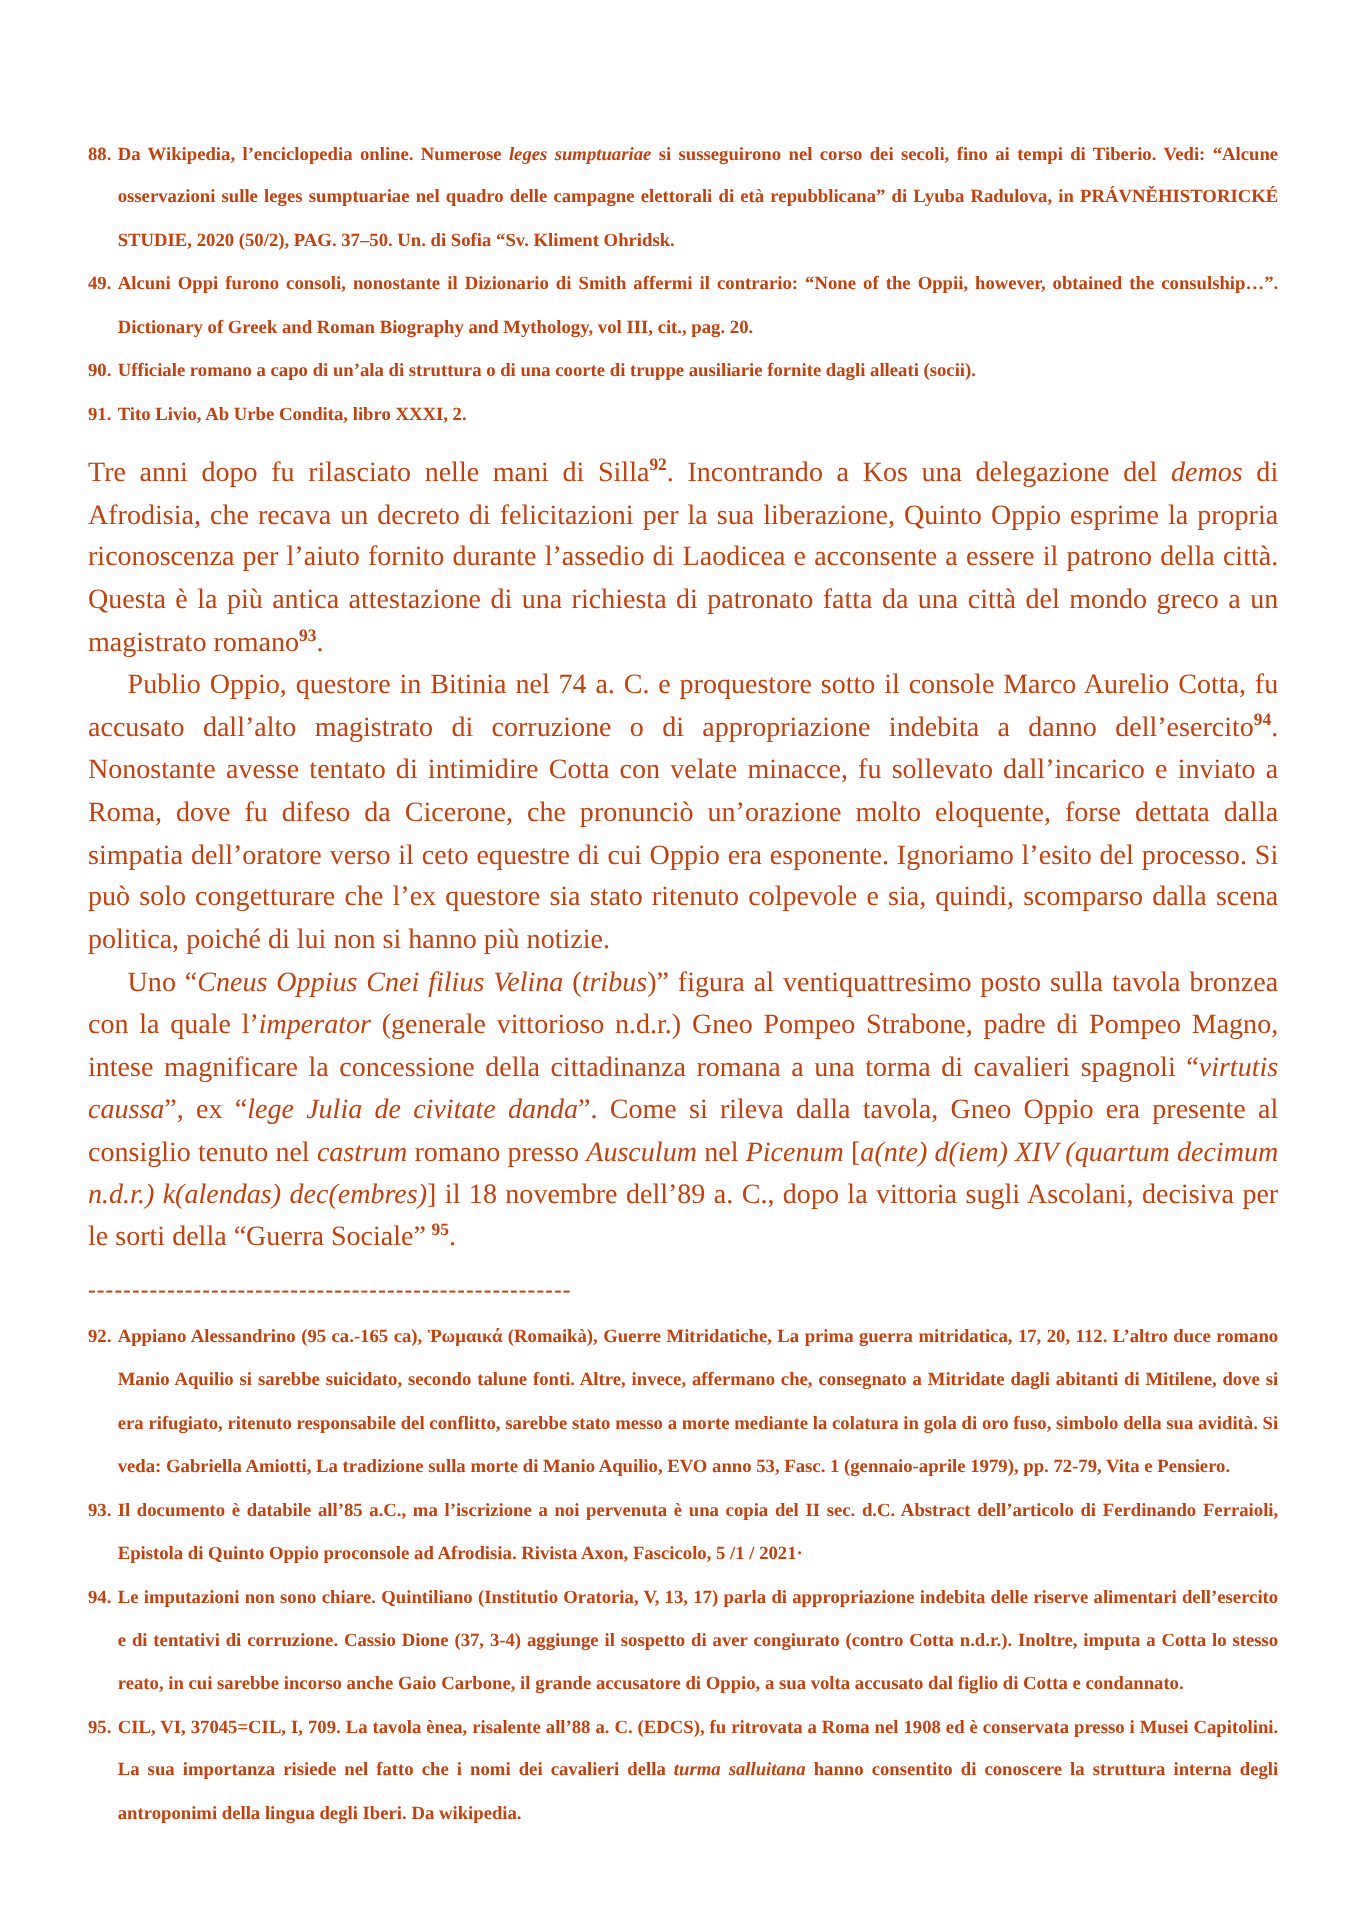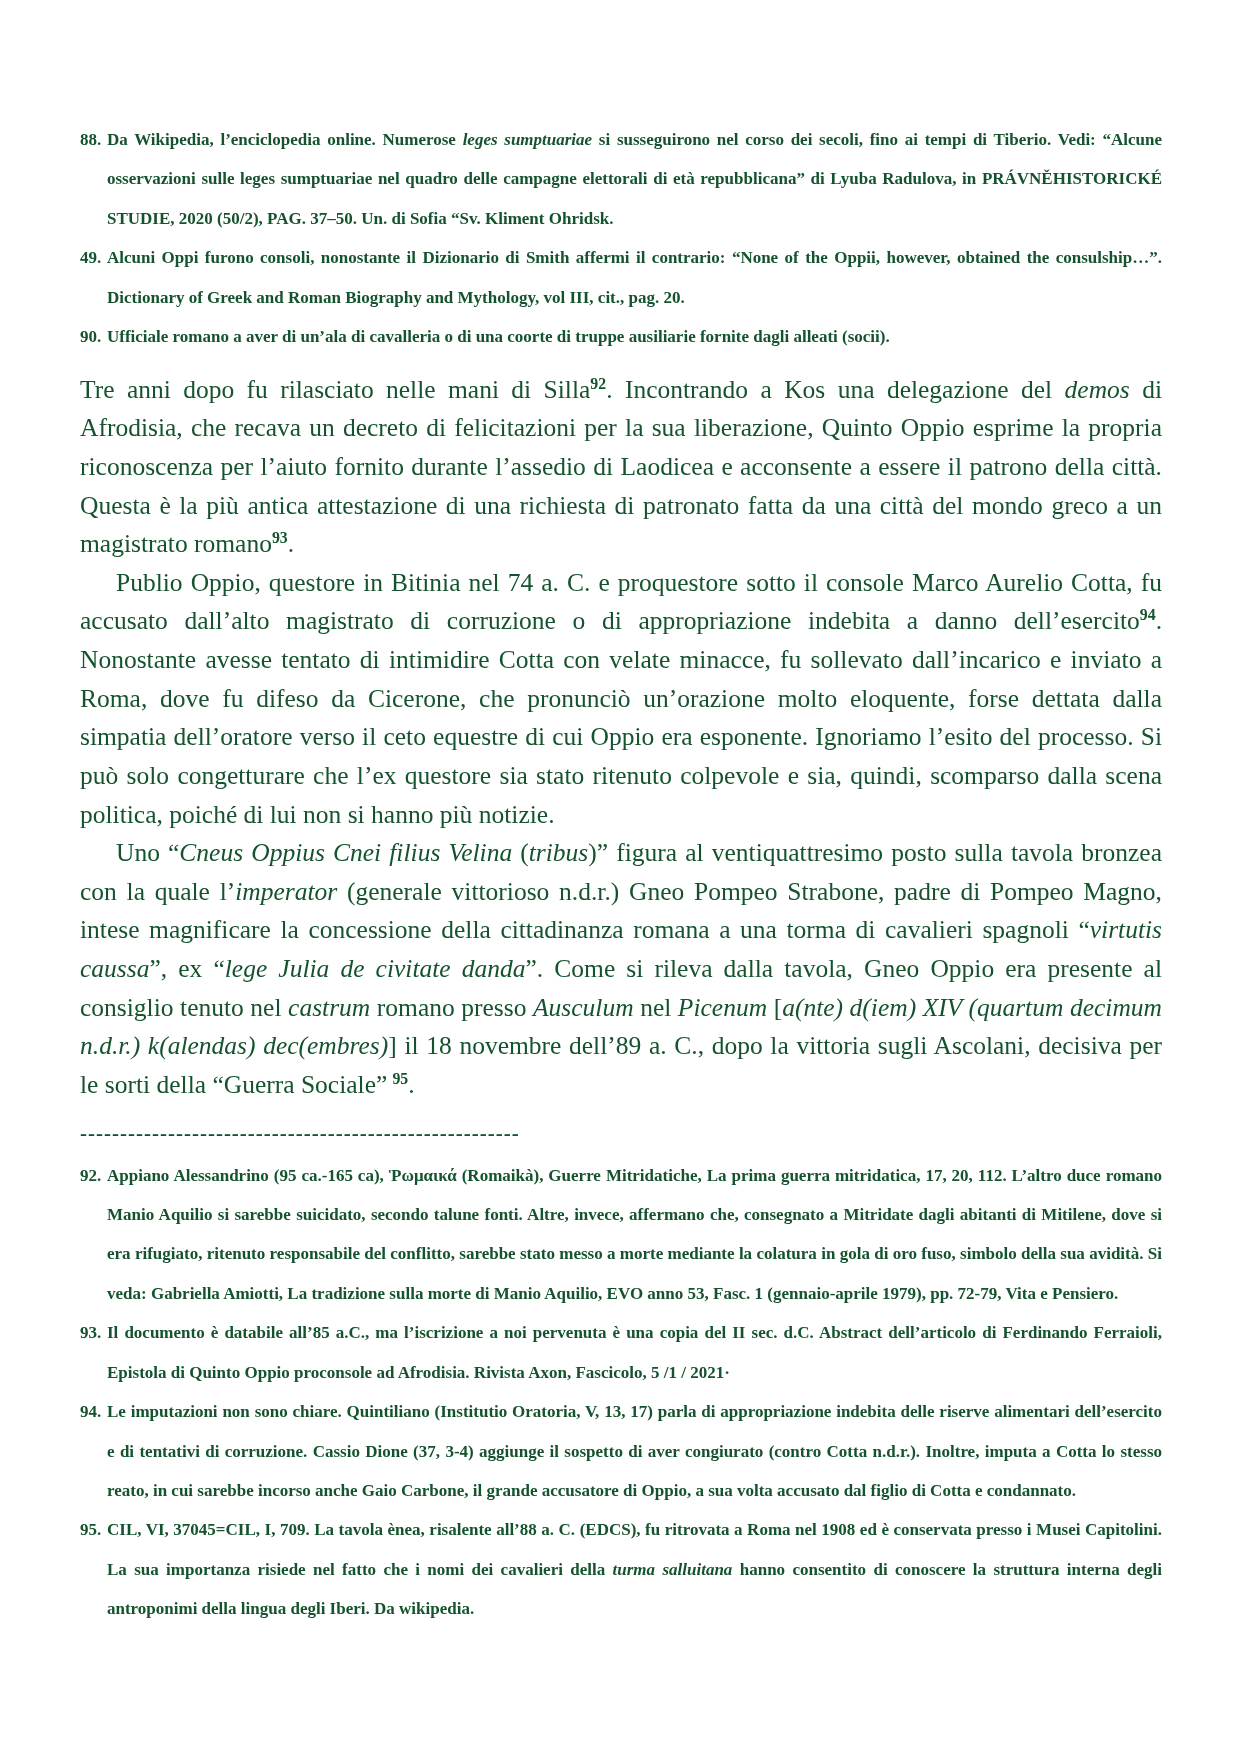--- a/index.html
+++ b/index.html
@@ -6,21 +6,21 @@
     margin: 0;
     padding: 0;
     background: #ffffff;
   }
   .page {
     position: relative;
     width: 1240px;
     height: 1755px;
     box-sizing: border-box;
     background: #ffffff;
-    color: #14532d;
+    color: #c2410c;
     padding: 120px 78px 0 80px;
     font-family: "Liberation Serif", "DejaVu Serif", serif;
     overflow: hidden;
   }
   
   .footnotes {
     font-size: 17px;
     font-weight: bold;
     line-height: 2.32;
     text-align: justify;
@@ -66,21 +66,22 @@
     overflow: hidden;
   }
 </style>
 </head>
 <body>
 
 <div class="page">
   <section class="footnotes" id="top-footnotes">
       <div class="footnote"><span class="fn-num">88.</span><span>Da Wikipedia, l’enciclopedia online. Numerose </span><i>leges sumptuariae</i><span> si susseguirono nel corso dei secoli, fino ai tempi di Tiberio. Vedi: “Alcune osservazioni sulle leges sumptuariae nel quadro delle campagne elettorali di età repubblicana” di Lyuba Radulova, in PRÁVNĚHISTORICKÉ STUDIE, 2020 (50/2), PAG. 37–50. Un. di Sofia “Sv. Kliment Ohridsk.</span></div>
       <div class="footnote"><span class="fn-num">49.</span><span>Alcuni Oppi furono consoli, nonostante il Dizionario di Smith affermi il contrario: “None of the Oppii, however, obtained the consulship…”. Dictionary of Greek and Roman Biography and Mythology, vol III, cit., pag. 20.</span></div>
-      <div class="footnote"><span class="fn-num">90.</span><span>Ufficiale romano a aver di un’ala di cavalleria o di una coorte di truppe ausiliarie fornite dagli alleati (socii).</span></div>
+      <div class="footnote"><span class="fn-num">90.</span><span>Ufficiale romano a capo di un’ala di struttura o di una coorte di truppe ausiliarie fornite dagli alleati (socii).</span></div>
+      <div class="footnote"><span class="fn-num">91.</span><span>Tito Livio, Ab Urbe Condita, libro XXXI, 2.</span></div>
     </section>
 
   <section class="body-text" id="body-text">
       <p class=""><span>Tre anni dopo fu rilasciato nelle mani di Silla</span><sup>92</sup><span>. Incontrando a Kos una delegazione del </span><i>demos</i><span> di Afrodisia, che recava un decreto di felicitazioni per la sua liberazione, Quinto Oppio esprime la propria riconoscenza per l’aiuto fornito durante l’assedio di Laodicea e acconsente a essere il patrono della città. Questa è la più antica attestazione di una richiesta di patronato fatta da una città del mondo greco a un magistrato romano</span><sup>93</sup><span>.</span></p>
       <p class="indent"><span>Publio Oppio, questore in Bitinia nel 74 a. C. e proquestore sotto il console Marco Aurelio Cotta, fu accusato dall’alto magistrato di corruzione o di appropriazione indebita a danno dell’esercito</span><sup>94</sup><span>. Nonostante avesse tentato di intimidire Cotta con velate minacce, fu sollevato dall’incarico e inviato a Roma, dove fu difeso da Cicerone, che pronunciò un’orazione molto eloquente, forse dettata dalla simpatia dell’oratore verso il ceto equestre di cui Oppio era esponente. Ignoriamo l’esito del processo. Si può solo congetturare che l’ex questore sia stato ritenuto colpevole e sia, quindi, scomparso dalla scena politica, poiché di lui non si hanno più notizie.</span></p>
       <p class="indent"><span>Uno “</span><i>Cneus Oppius Cnei filius Velina</i><span> (</span><i>tribus</i><span>)” figura al ventiquattresimo posto sulla tavola bronzea con la quale l’</span><i>imperator</i><span> (generale vittorioso n.d.r.) Gneo Pompeo Strabone, padre di Pompeo Magno, intese magnificare la concessione della cittadinanza romana a una torma di cavalieri spagnoli “</span><i>virtutis caussa</i><span>”, ex “</span><i>lege Julia de civitate danda</i><span>”. Come si rileva dalla tavola, Gneo Oppio era presente al consiglio tenuto nel </span><i>castrum</i><span> romano presso </span><i>Ausculum</i><span> nel </span><i>Picenum</i><span> [</span><i>a(nte) d(iem) XIV (quartum decimum n.d.r.) k(alendas) dec(embres)</i><span>] il 18 novembre dell’89 a. C., dopo la vittoria sugli Ascolani, decisiva per le sorti della “Guerra Sociale” </span><sup>95</sup><span>.</span></p>
     </section>
 
   <div class="separator">-------------------------------------------------------</div>
 

